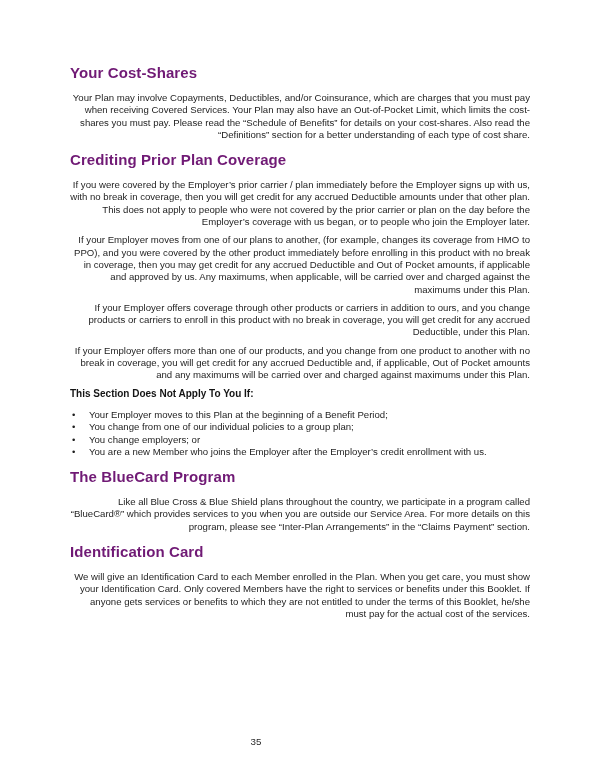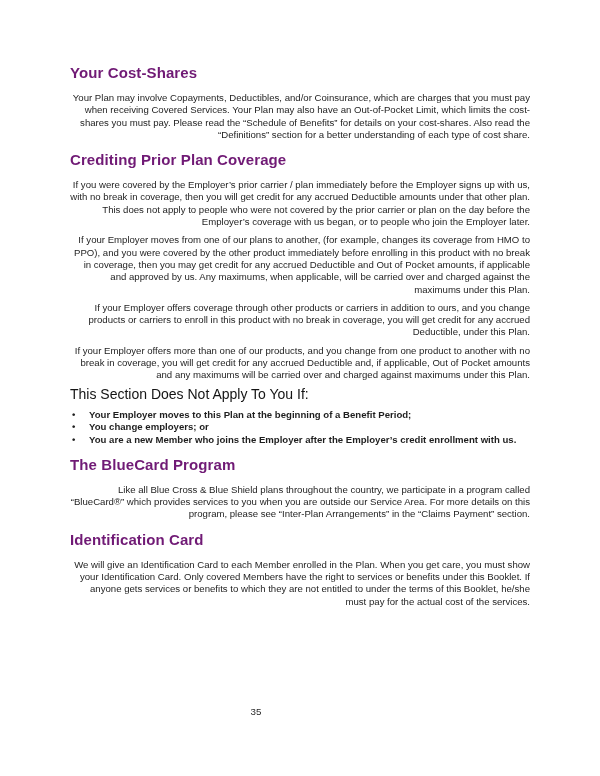--- a/index.html
+++ b/index.html
@@ -27,48 +27,47 @@
     letter-spacing: 0.1px;
   }
   .section:first-child .section-heading { margin-top: 0; }
   .body-para {
     font-size: 9.6px;
     line-height: 12.3px;
     margin: 0 0 6px 0;
     text-align: right;
   }
   .sub-heading {
-    font-size: 14px;
+    font-size: 10px;
     line-height: 12.3px;
-    font-weight: normal;
+    font-weight: bold;
     color: #141414;
     margin: 5px 0 9px 0;
   }
   ul.bullet-list {
     list-style: none;
     margin: 0 0 6px 0;
     padding: 0;
-    font-weight: bold;
   }
   ul.bullet-list li {
     font-size: 9.6px;
     line-height: 12.3px;
     padding-left: 19px;
     position: relative;
   }
   ul.bullet-list li::before {
     content: "\2022";
     position: absolute;
     left: 2px;
     top: 0;
     font-size: 9.6px;
   }
   .page-number {
     position: absolute;
-    top: 706px;
+    top: 736px;
     left: 0;
     width: 512px;
     text-align: center;
     font-size: 9.8px;
     line-height: 12px;
     color: #2a2a2a;
   }
 </style>
 </head>
 <body>
@@ -82,20 +81,21 @@
 
   <div class="section">
     <div class="section-heading">Crediting Prior Plan Coverage</div>
     <p class="body-para">If you were covered by the Employer’s prior carrier / plan immediately before the Employer signs up with us, with no break in coverage, then you will get credit for any accrued Deductible amounts under that other plan.  This does not apply to people who were not covered by the prior carrier or plan on the day before the Employer’s coverage with us began, or to people who join the Employer later.</p>
     <p class="body-para">If your Employer moves from one of our plans to another, (for example, changes its coverage from HMO to PPO), and you were covered by the other product immediately before enrolling in this product with no break in coverage, then you may get credit for any accrued Deductible and Out of Pocket amounts, if applicable and approved by us.  Any maximums, when applicable, will be carried over and charged against the maximums under this Plan.</p>
     <p class="body-para">If your Employer offers coverage through other products or carriers in addition to ours, and you change products or carriers to enroll in this product with no break in coverage, you will get credit for any accrued Deductible, under this Plan.</p>
     <p class="body-para">If your Employer offers more than one of our products, and you change from one product to another with no break in coverage, you will get credit for any accrued Deductible and, if applicable, Out of Pocket amounts and any maximums will be carried over and charged against maximums under this Plan.</p>
     <div class="sub-heading">This Section Does Not Apply To You If:</div>
     <ul class="bullet-list">
       <li>Your Employer moves to this Plan at the beginning of a Benefit Period;</li>
+      <li>You change from one of our individual policies to a group plan;</li>
       <li>You change employers; or</li>
       <li>You are a new Member who joins the Employer after the Employer’s credit enrollment with us.</li>
     </ul>
   </div>
 
   <div class="section">
     <div class="section-heading">The BlueCard Program</div>
     <p class="body-para">Like all Blue Cross &amp; Blue Shield plans throughout the country, we participate in a program called “BlueCard®” which provides services to you when you are outside our Service Area.  For more details on this program, please see “Inter-Plan Arrangements” in the “Claims Payment” section.</p>
   </div>
 

